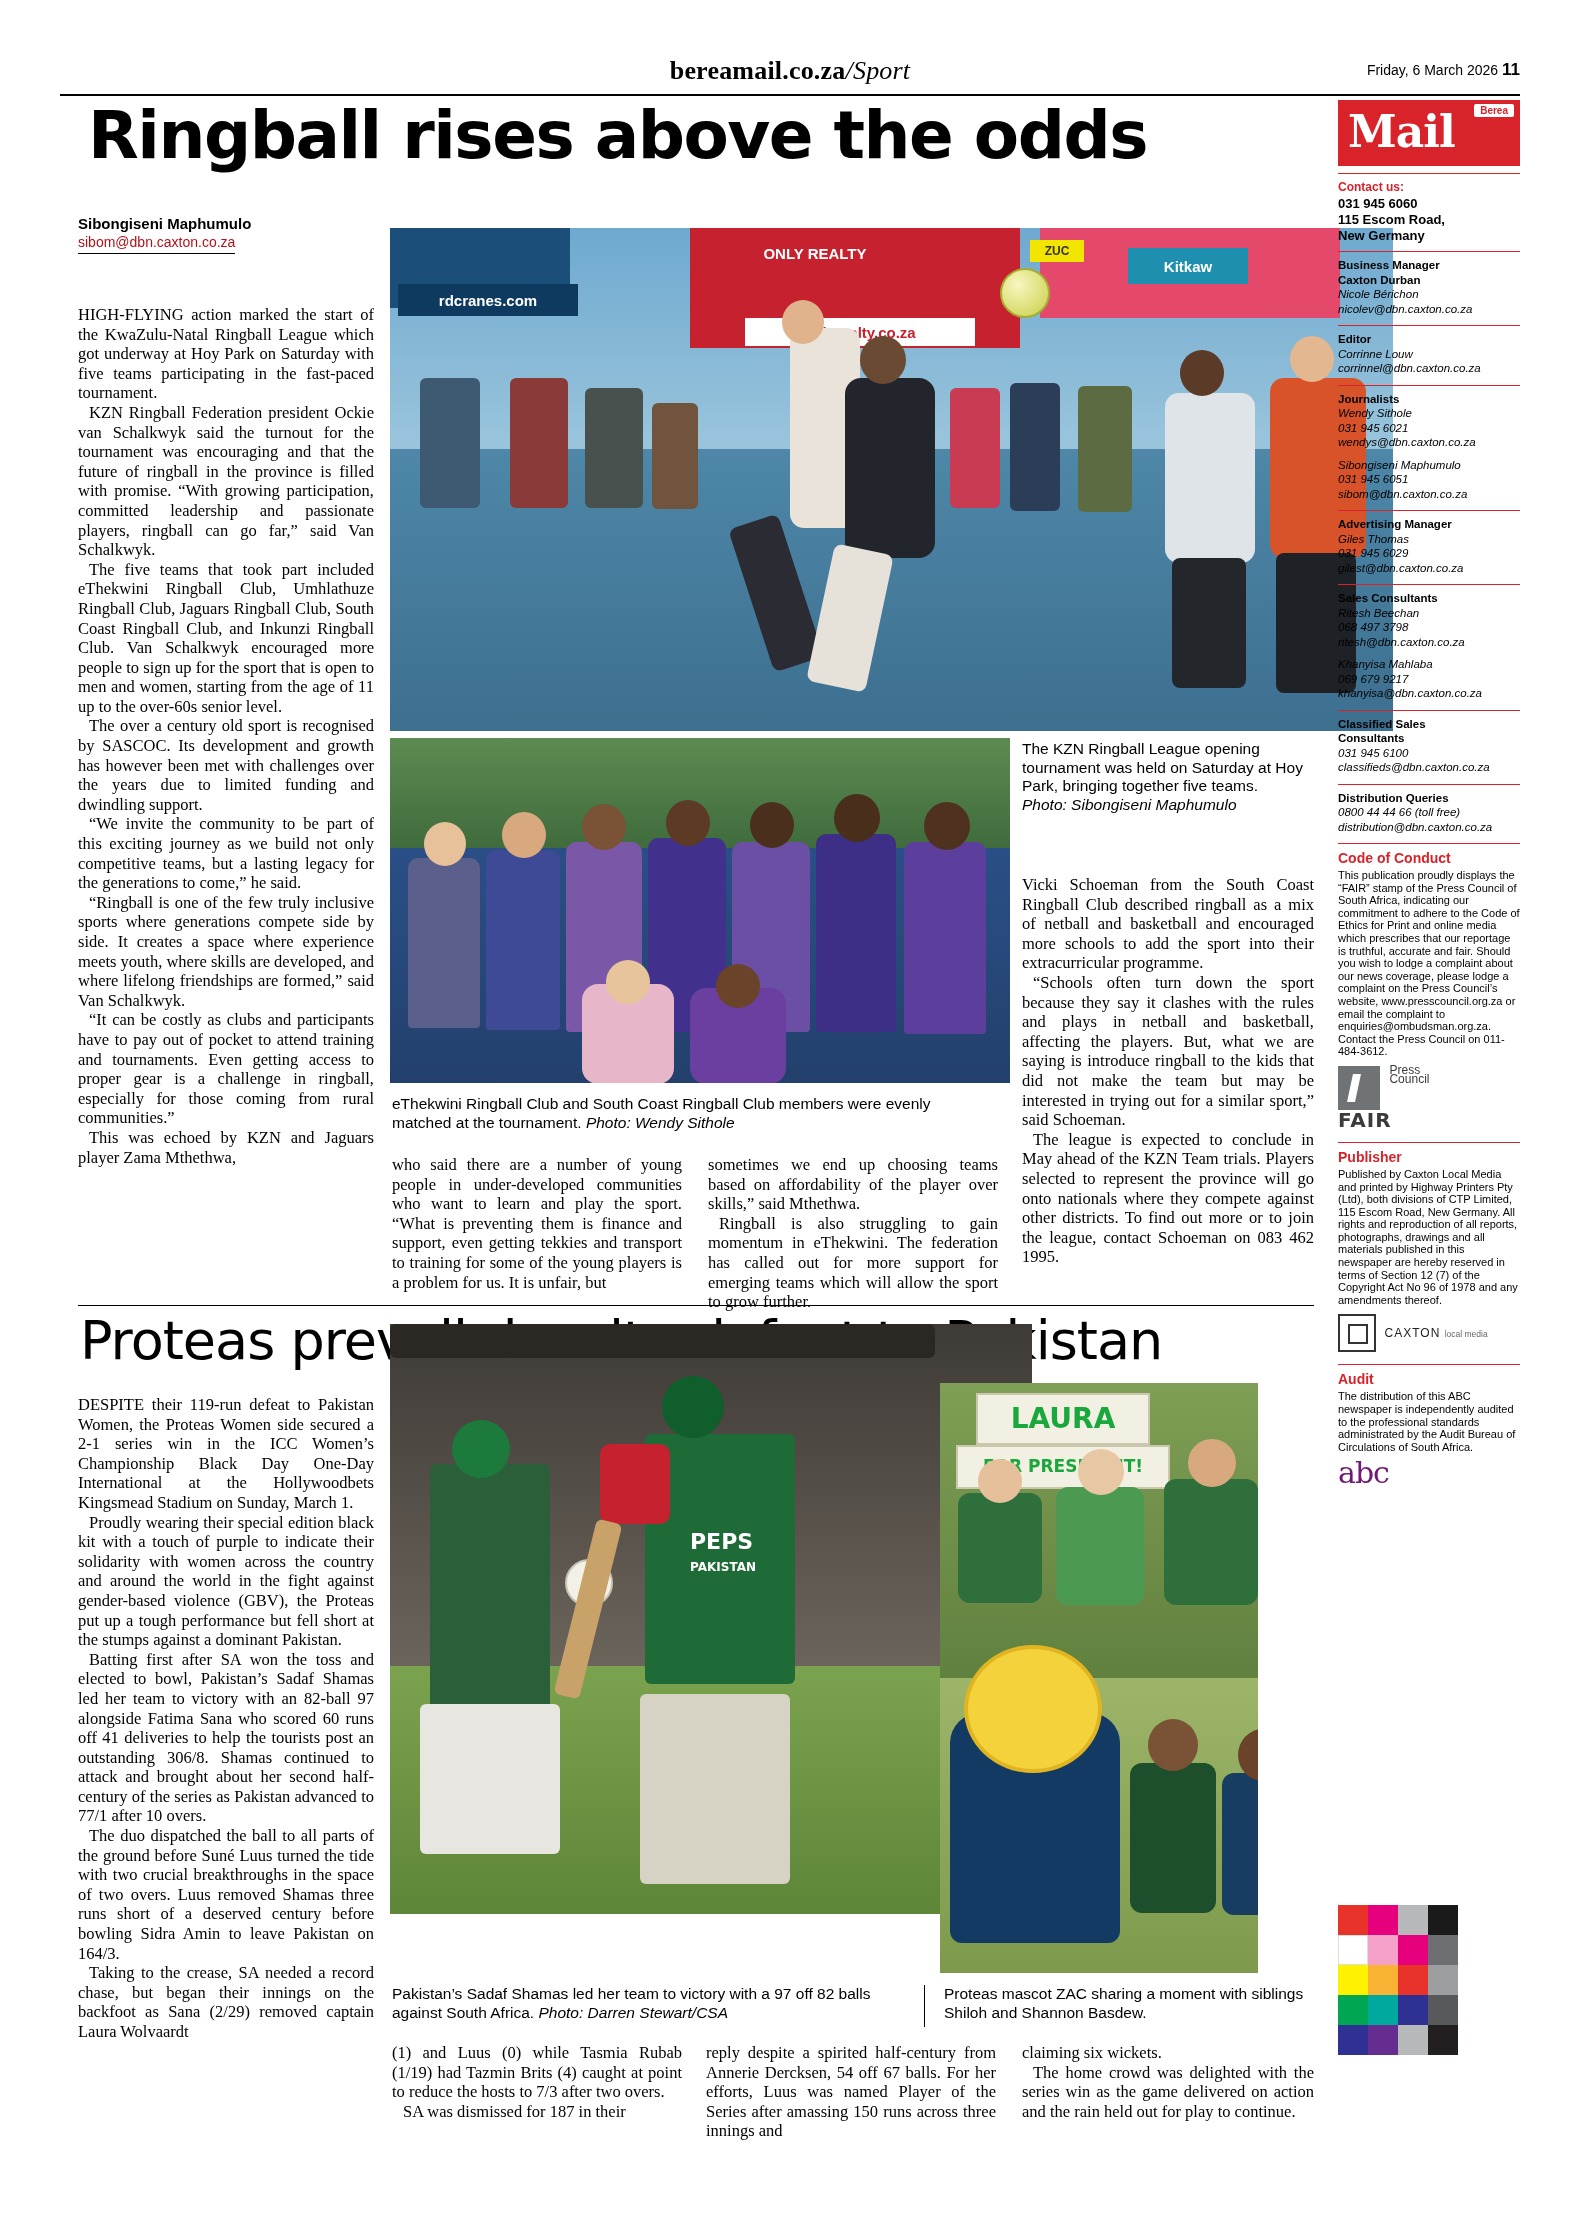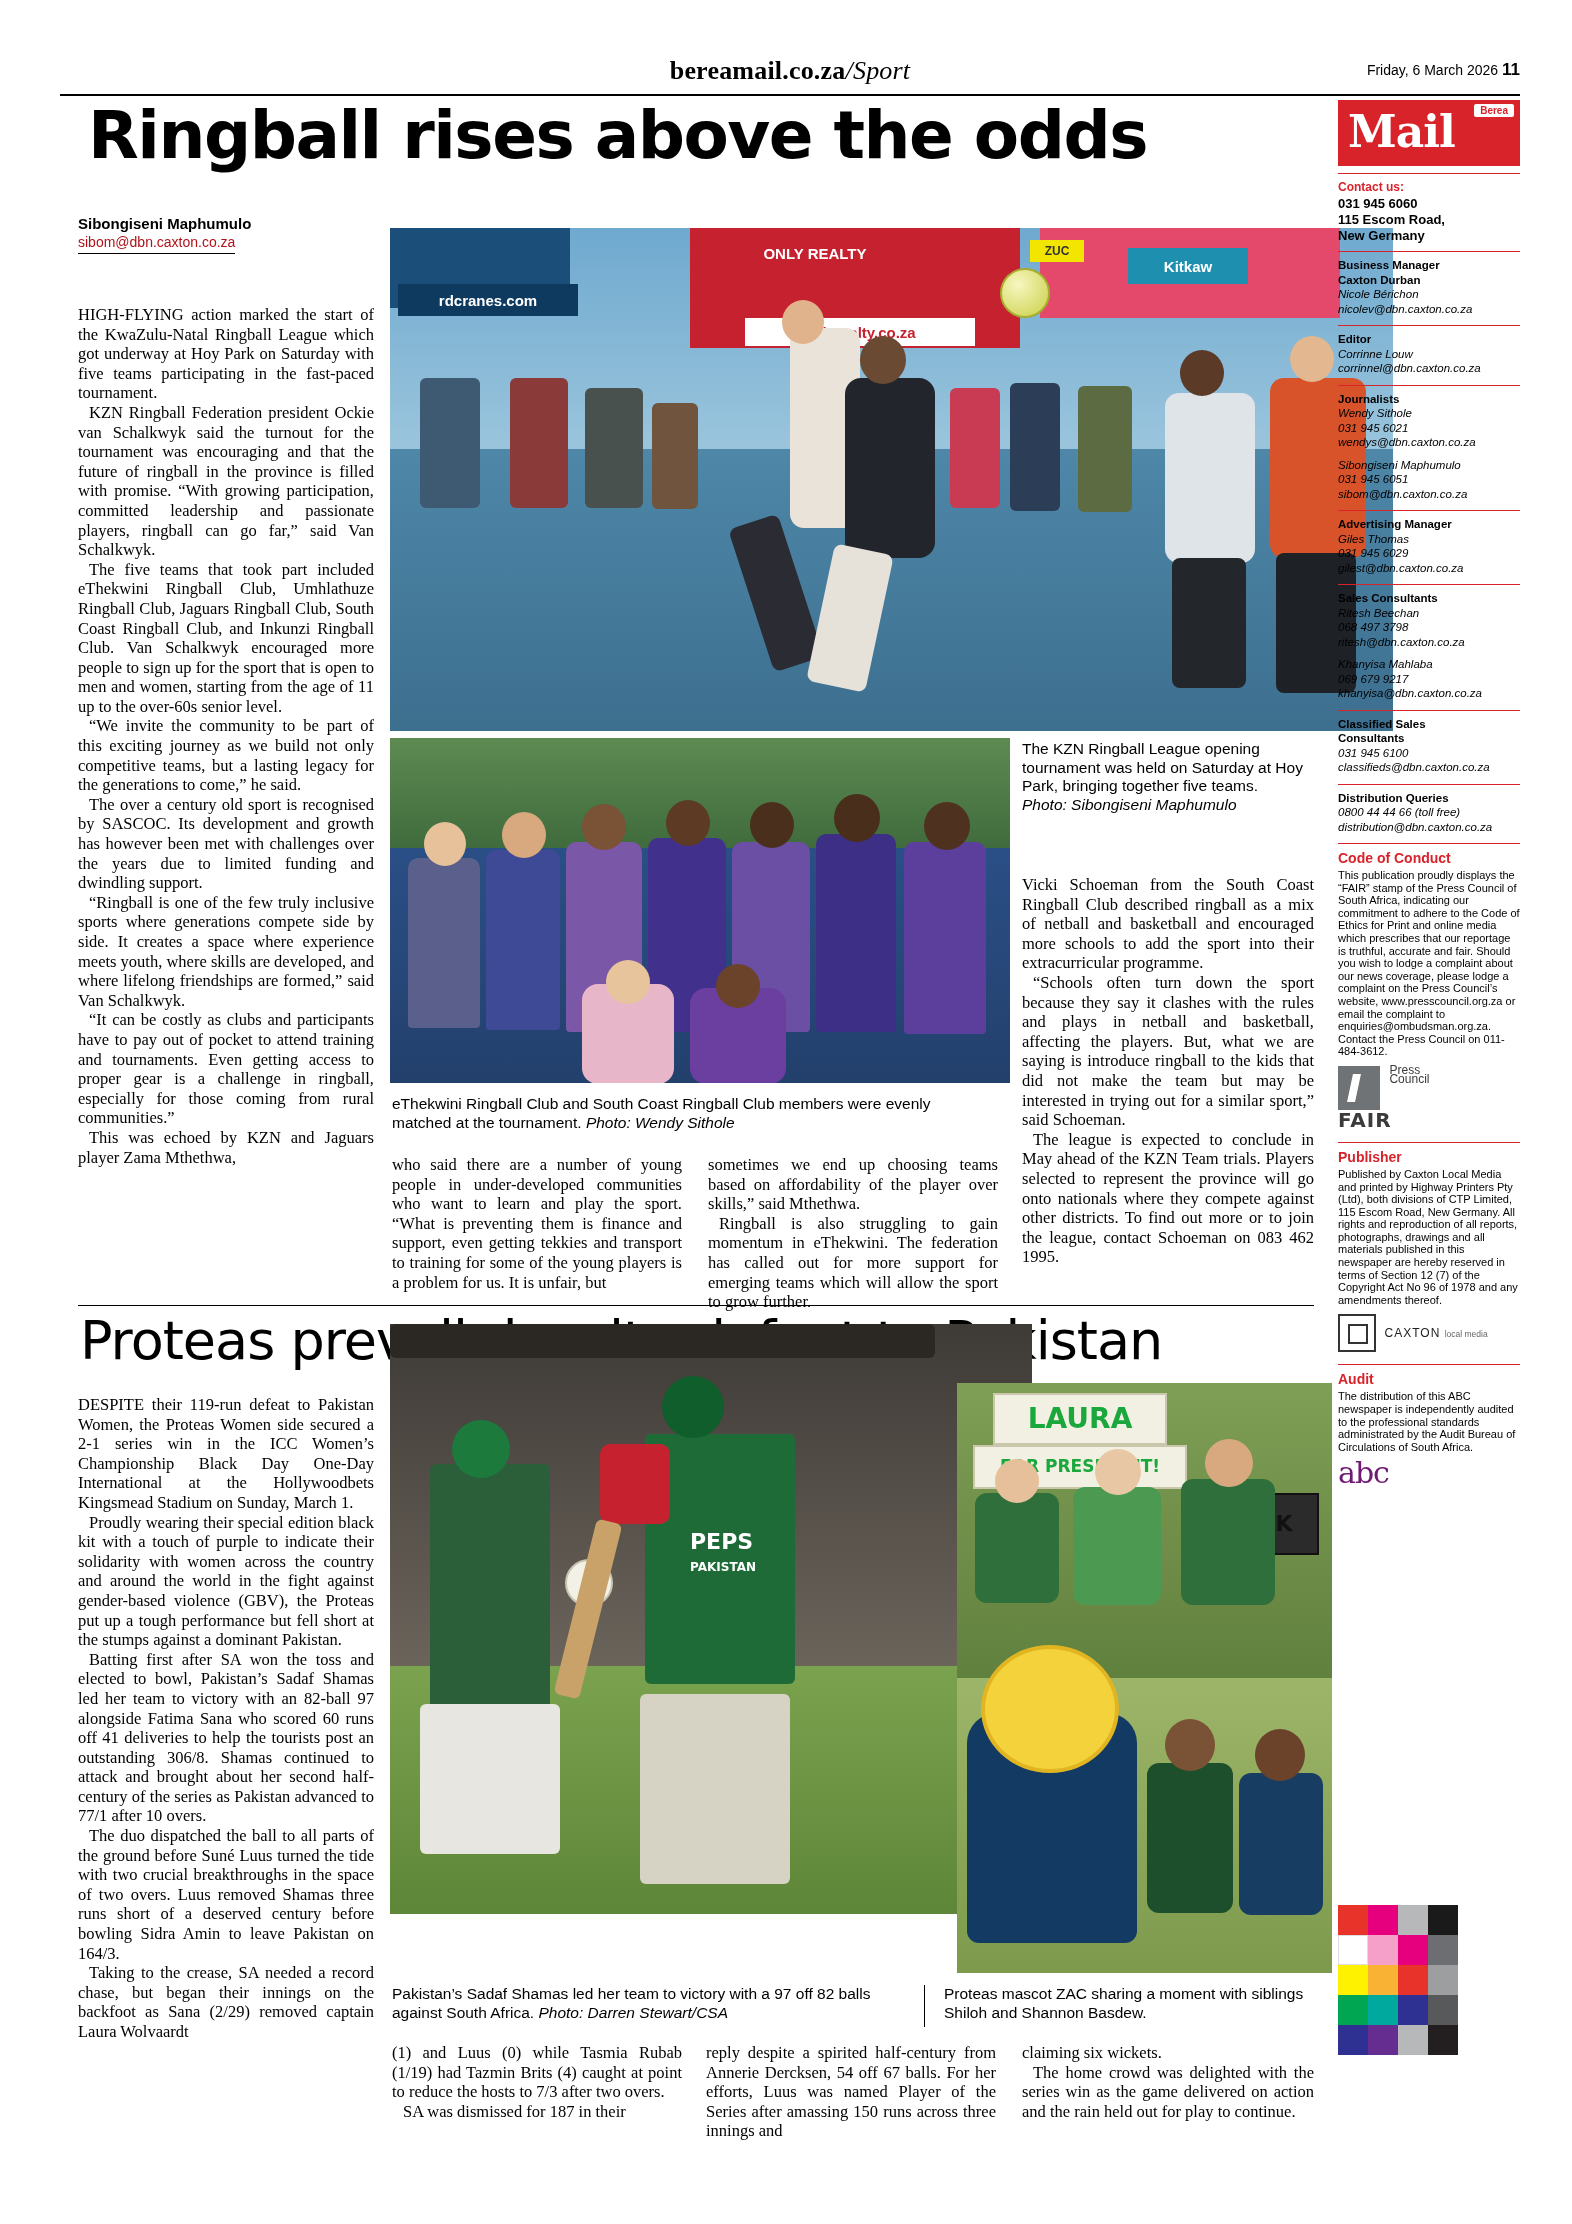--- a/index.html
+++ b/index.html
@@ -288,25 +288,24 @@
   .photo3 .standtop {
     position: absolute; left: 0; top: 0; width: 100%; height: 58%;
     background: linear-gradient(#3e3a36, #6b645b);
   }
   .photo3 .shape { position: absolute; border-radius: 6px; }
 
   .photo4 {
     position: absolute;
     left: 940px;
     top: 1383px;
-    width: 375px;
+    width: 318px;
     height: 590px;
     overflow: hidden;
     background: #701a75;
-    margin-left: 17px;
   }
   .photo4 .sign {
     position: absolute;
     background: #f2f0e2;
     border: 2px solid #cbc7ad;
     color: #17852f;
     font-family: "DejaVu Sans", sans-serif;
     font-weight: bold;
     display: flex; align-items: center; justify-content: center;
     text-align: center;
@@ -637,22 +636,22 @@
 
   <div class="cap cap-photo2">
     <span>eThekwini Ringball Club and South Coast Ringball Club members were evenly matched at the tournament.</span>
     <span class="ital">Photo: Wendy Sithole</span>
   </div>
 
   <div class="col-a">
     <p class="first">HIGH-FLYING action marked the start of the KwaZulu-Natal Ringball League which got underway at Hoy Park on Saturday with five teams participating in the fast-paced tournament.</p>
     <p>KZN Ringball Federation president Ockie van Schalkwyk said the turnout for the tournament was encouraging and that the future of ringball in the province is filled with promise. “With growing participation, committed leadership and passionate players, ringball can go far,” said Van Schalkwyk.</p>
     <p>The five teams that took part included eThekwini Ringball Club, Umhlathuze Ringball Club, Jaguars Ringball Club, South Coast Ringball Club, and Inkunzi Ringball Club. Van Schalkwyk encouraged more people to sign up for the sport that is open to men and women, starting from the age of 11 up to the over-60s senior level.</p>
+    <p>The over a century old sport is recognised by SASCOC. Its development and growth has however been met with challenges over the years due to limited funding and dwindling support.</p>
     <p>“We invite the community to be part of this exciting journey as we build not only competitive teams, but a lasting legacy for the generations to come,” he said.</p>
-    <p>The over a century old sport is recognised by SASCOC. Its development and growth has however been met with challenges over the years due to limited funding and dwindling support.</p>
     <p>“Ringball is one of the few truly inclusive sports where generations compete side by side. It creates a space where experience meets youth, where skills are developed, and where lifelong friendships are formed,” said Van Schalkwyk.</p>
     <p>“It can be costly as clubs and participants have to pay out of pocket to attend training and tournaments. Even getting access to proper gear is a challenge in ringball, especially for those coming from rural communities.”</p>
     <p>This was echoed by KZN and Jaguars player Zama Mthethwa,</p>
   </div>
 
   <div class="col-b">
     <p class="first">who said there are a number of young people in under-developed communities who want to learn and play the sport. “What is preventing them is finance and support, even getting tekkies and transport to training for some of the young players is a problem for us. It is unfair, but</p>
   </div>
   <div class="col-c">
     <p class="first">sometimes we end up choosing teams based on affordability of the player over skills,” said Mthethwa.</p>

